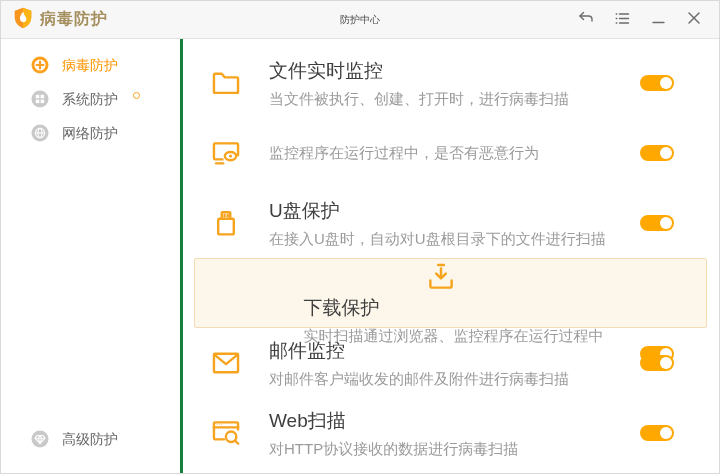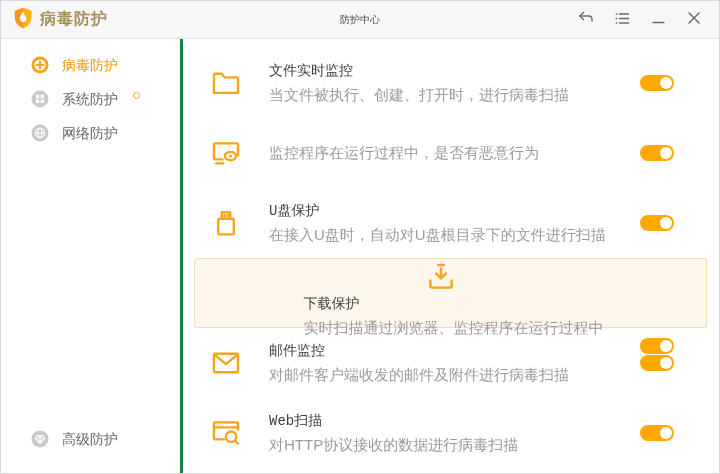--- a/index.html
+++ b/index.html
@@ -43,21 +43,21 @@
   .content{ flex:1; padding-top:9px; }
   .row{
     height:70px; margin:0 12px 0 11px; padding:0 32px 0 13px;
     display:flex; align-items:center; border:1px solid transparent;
     border-radius:2px; cursor:default;
   }
   .row.highlighted{ background:#fdf7eb; border-color:#f3ddb4;flex-direction:column; }
   .row-icon{ width:36px; height:36px; flex-shrink:0; display:flex; align-items:center; justify-content:center; }
   .row-icon svg{ stroke:#f6a31e; fill:none; stroke-width:1.7; stroke-linecap:round; stroke-linejoin:round; }
   .row-text{ margin-left:25px; display:flex; flex-direction:column; gap:6px; }
-  .row-title{ font-size:14px; color:#3f3f3f;font-family:Liberation Mono, monospace; }
+  .row-title{ font-size:19px; color:#3f3f3f; }
   .row-desc{ font-size:15px; color:#9b9b9b; }
   
   .toggle{
     margin-left:auto; width:34px; height:16px; border-radius:8px;
     background:#cfcfcf; position:relative; cursor:pointer; flex-shrink:0;
   }
   .toggle.on{ background:#ffa800; }
   .knob{
     width:12px; height:12px; border-radius:50%; background:#fff;
     position:absolute; top:2px; left:2px; transition:left .1s;

